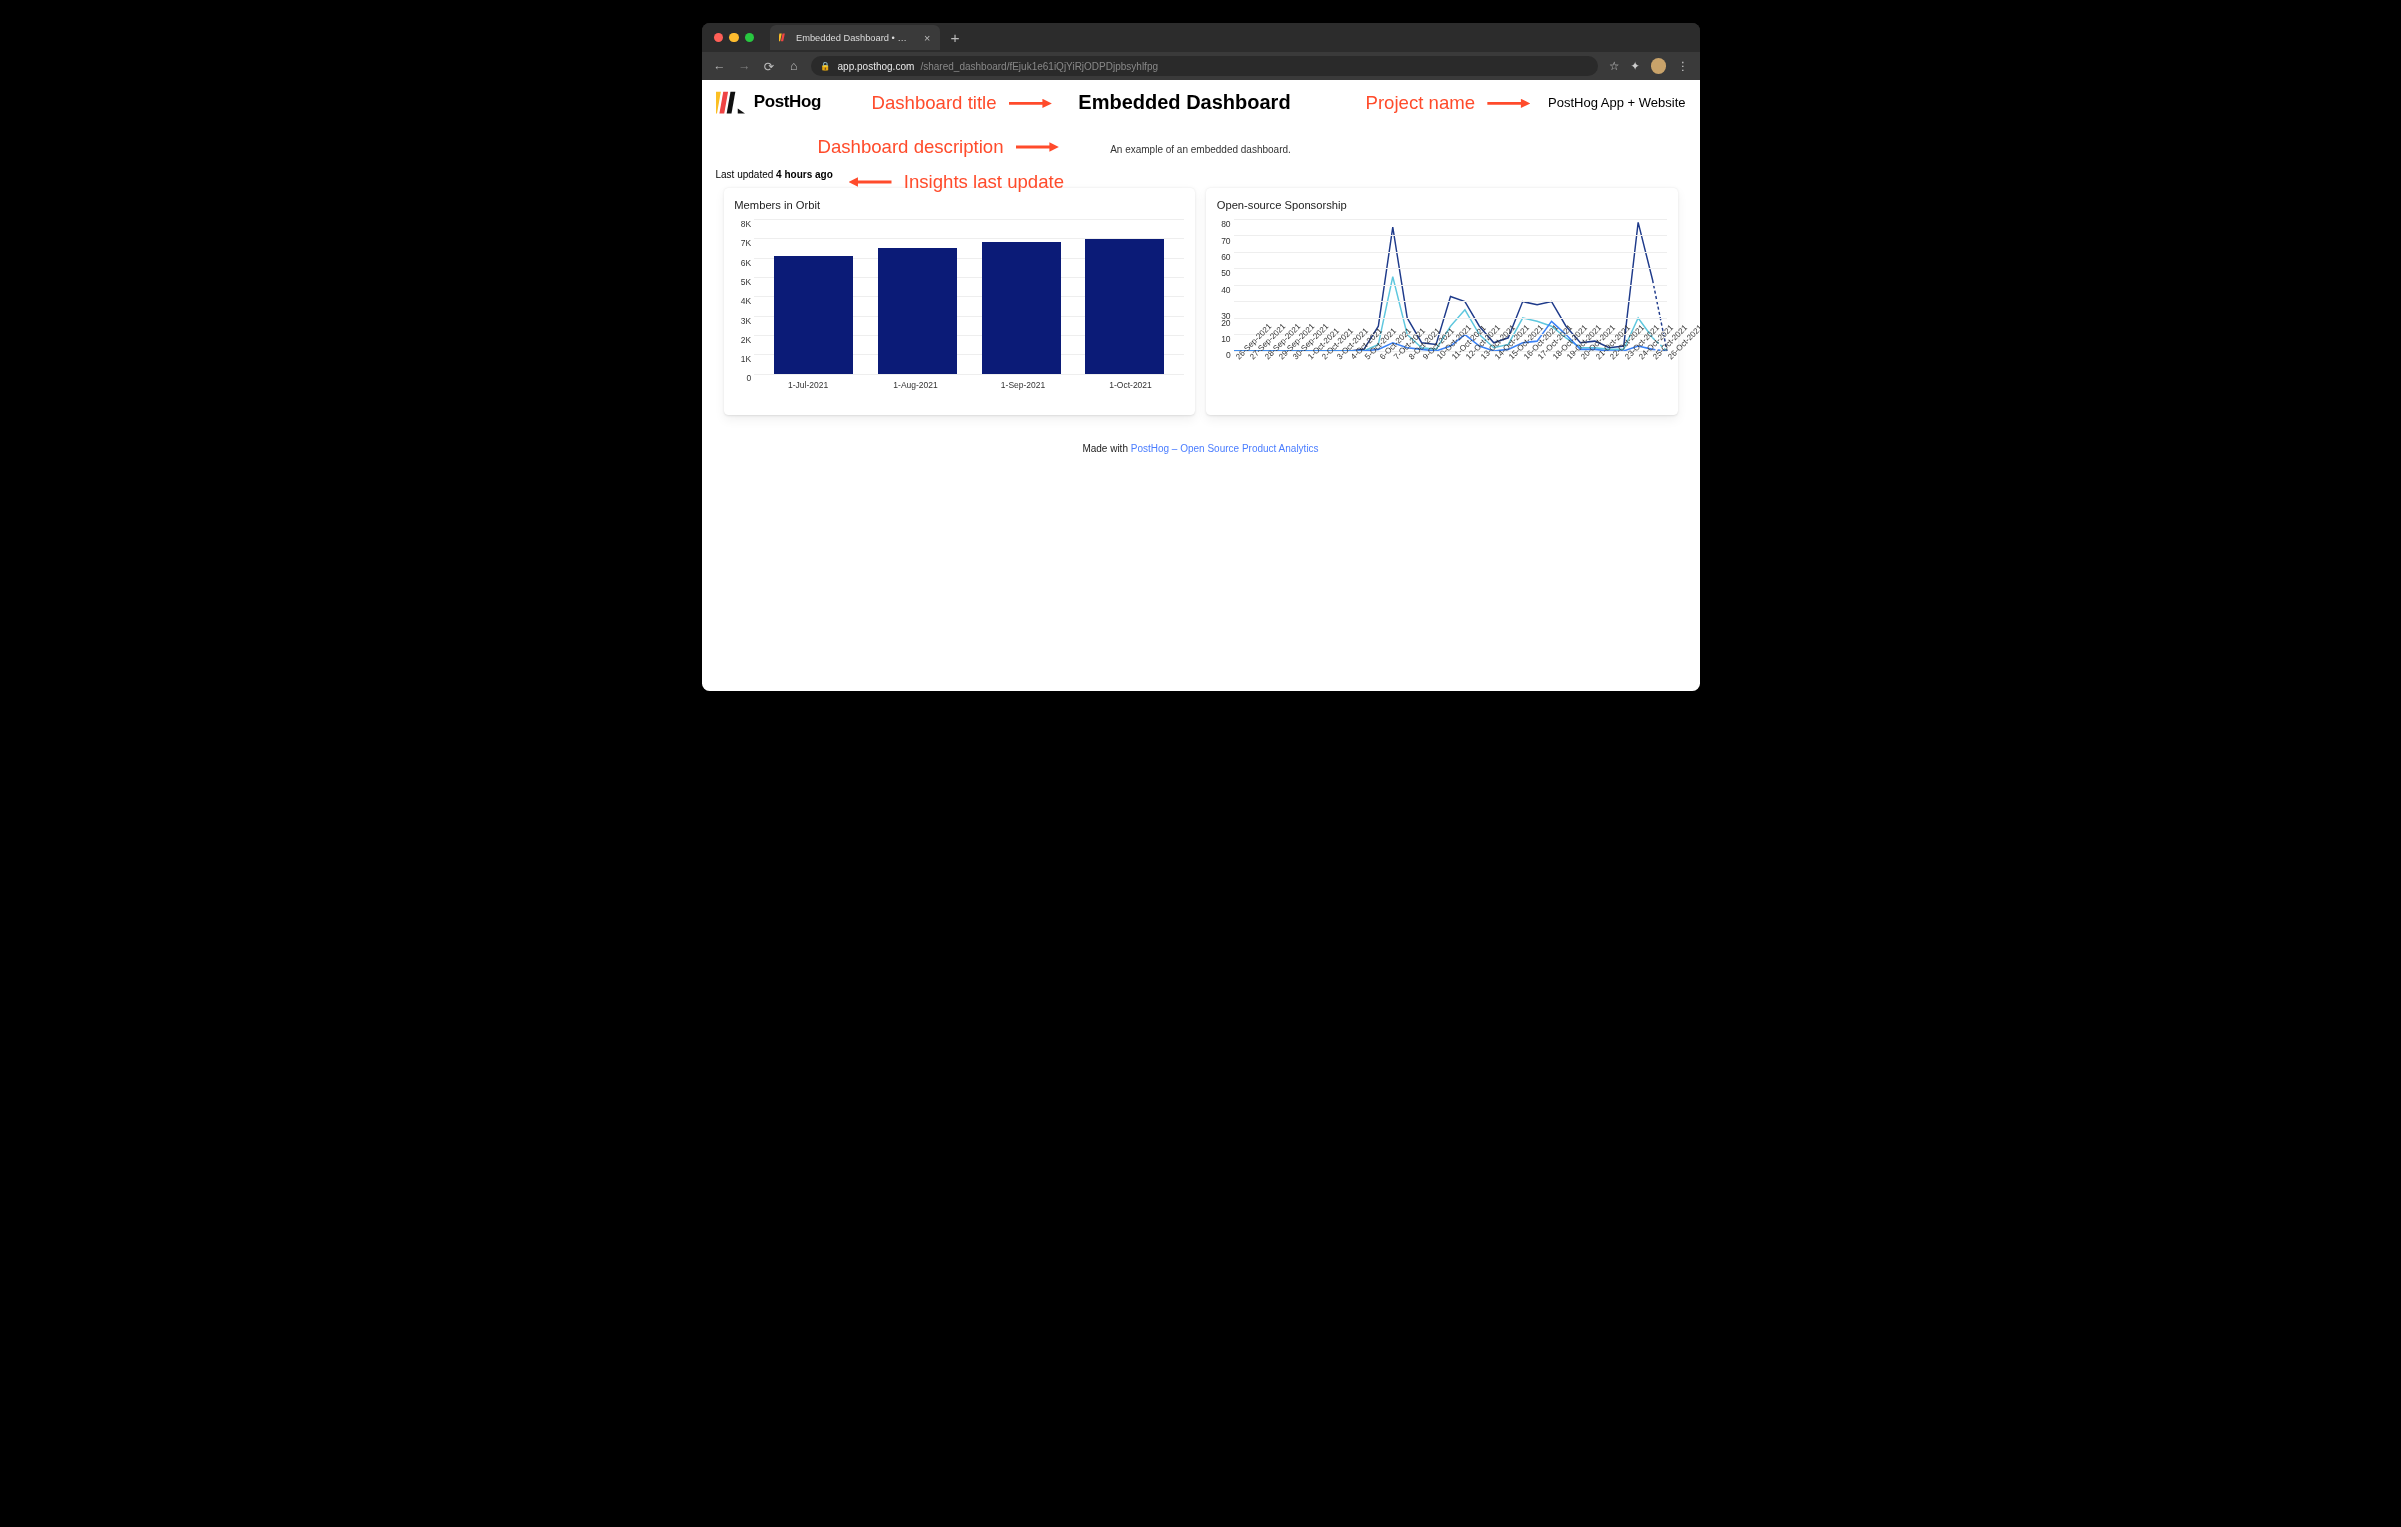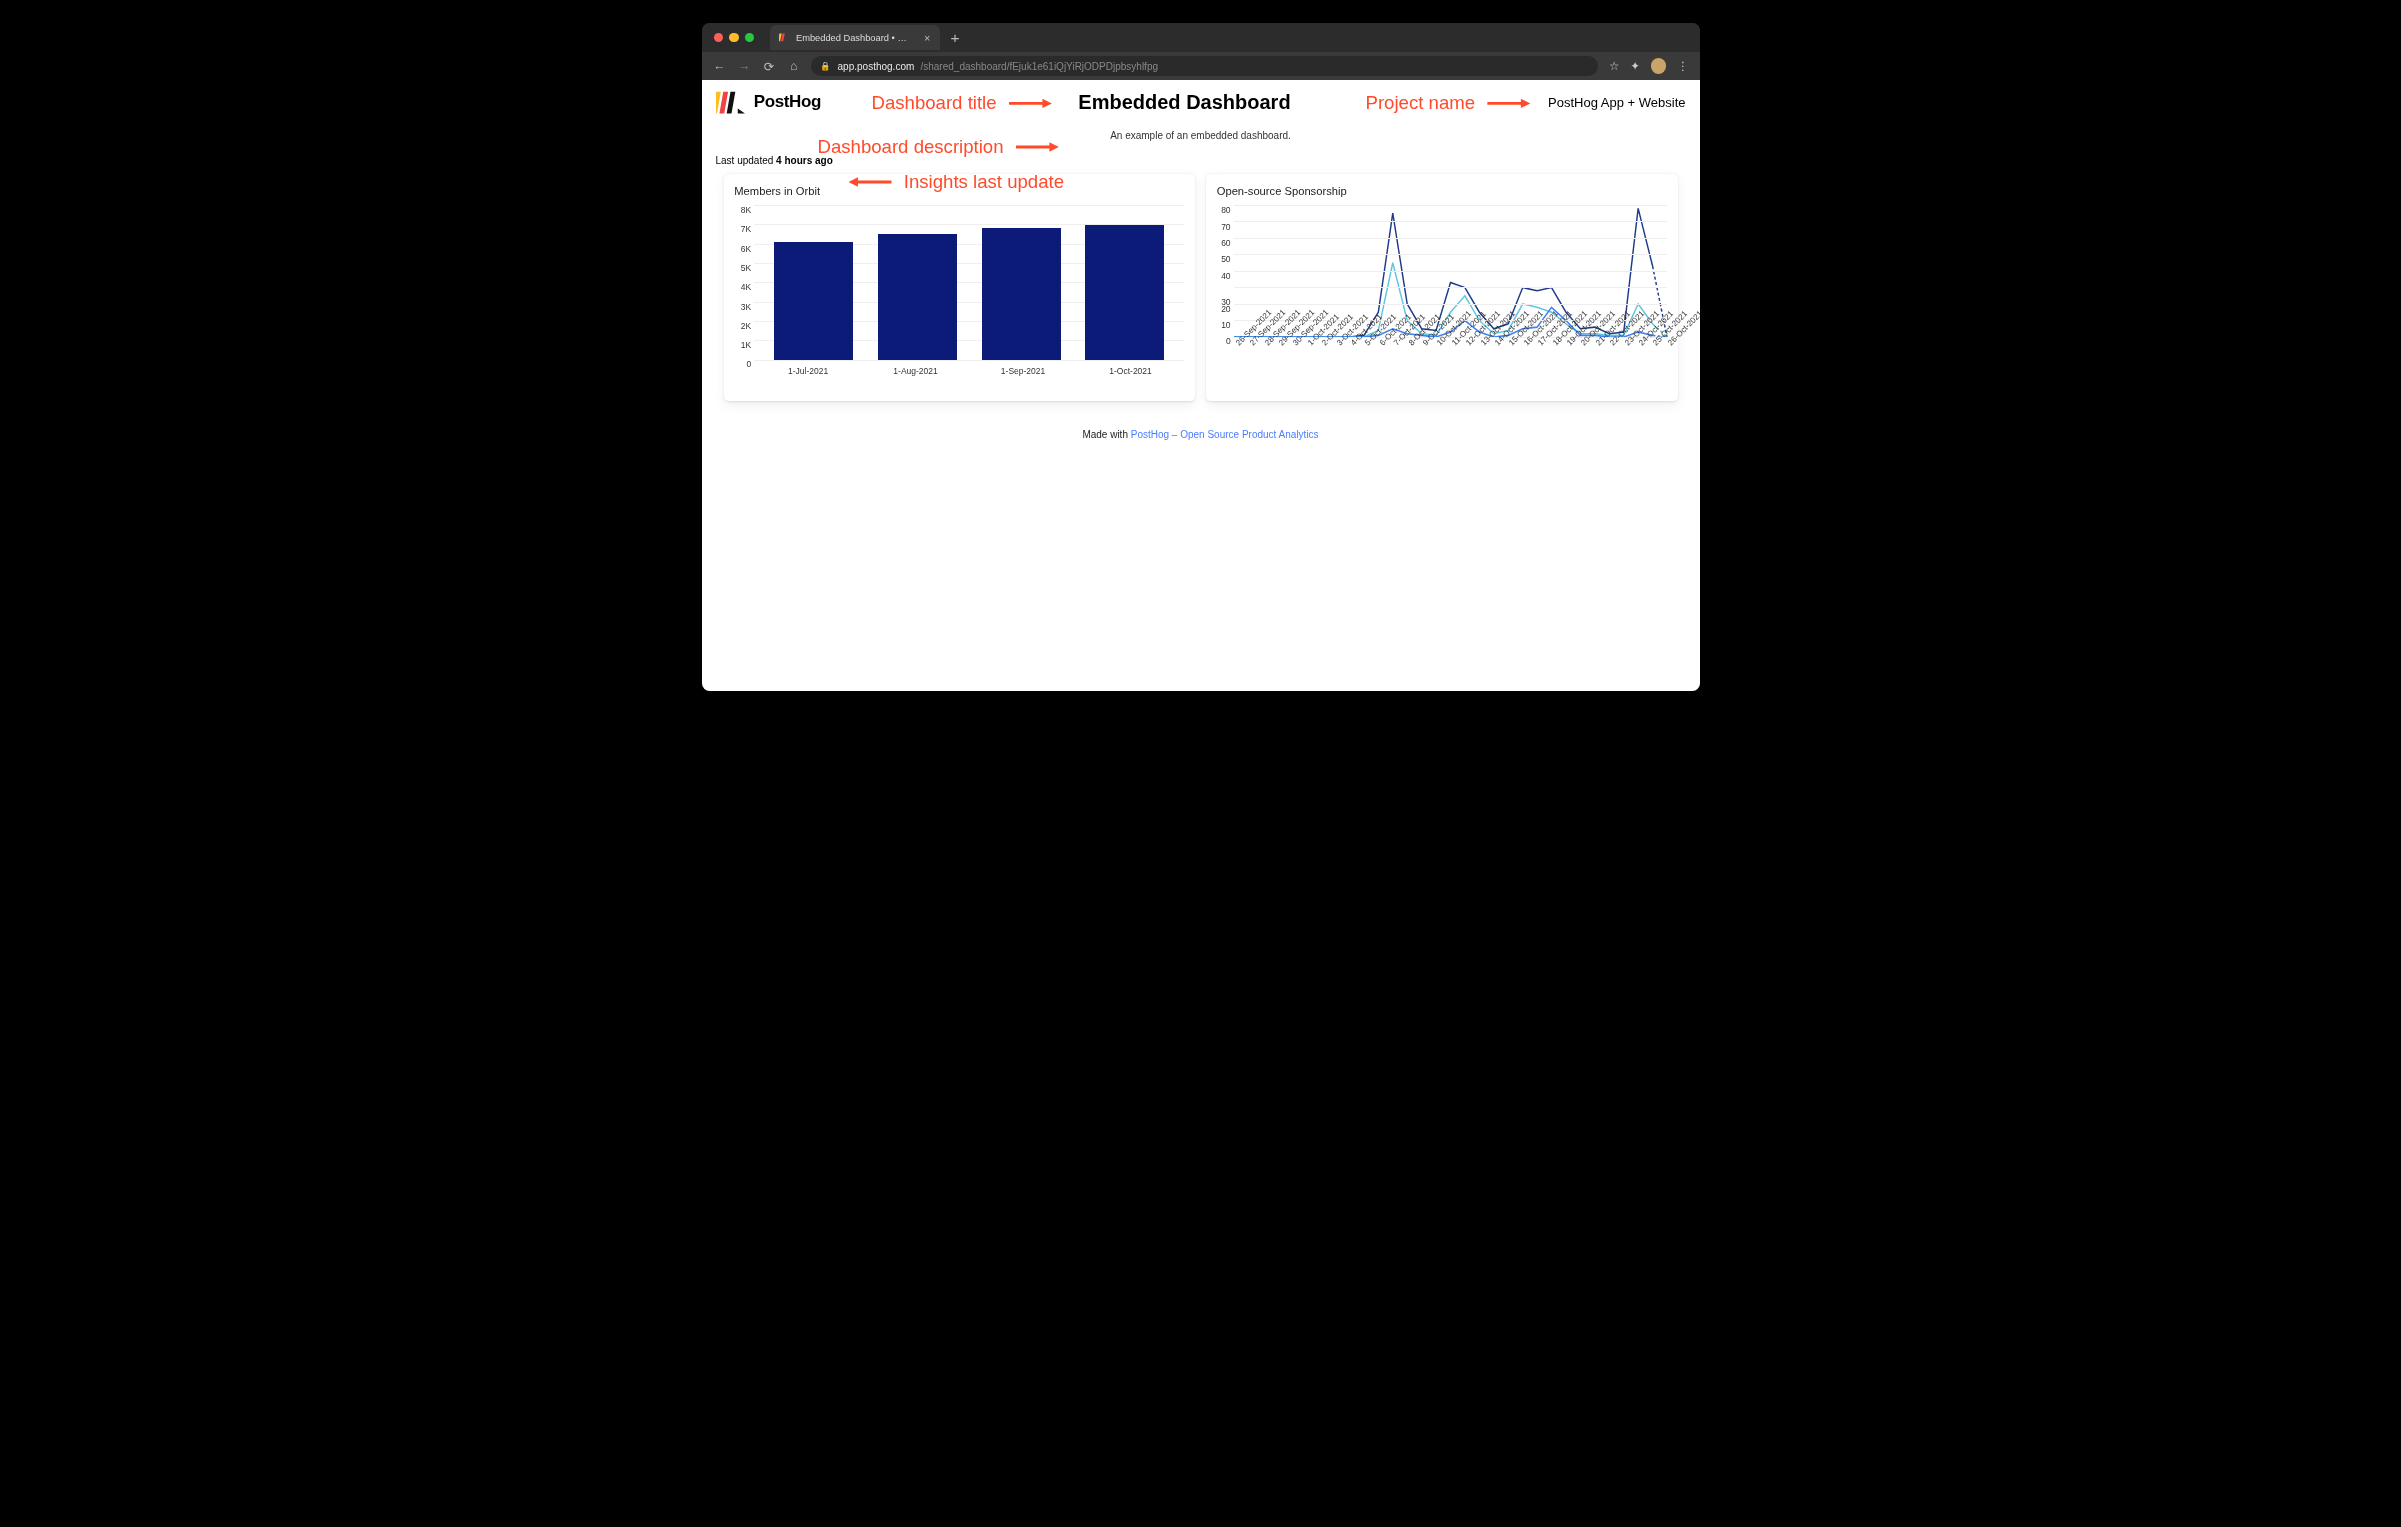--- a/index.html
+++ b/index.html
@@ -82,21 +82,21 @@
     display: flex;
     align-items: center;
     justify-content: space-between;
     padding: 10.8px 14px 4.6px;
   }
   .logo-block { display: flex; align-items: center; gap: 9.3px; justify-content: space-between; }
   .logo-svg { width: 29px; height: 23px; }
   .logo-text { font-weight: 800; font-size: 17px; letter-spacing: -0.4px; }
   .dash-title { font-weight: 700; font-size: 20px; }
   .project-name { font-size: 13px; }
-  .desc-row { text-align: center; font-size: 10px; color: #333; margin-top: 12px; }
+  .desc-row { text-align: center; font-size: 10px; color: #333; margin-top: 26px; }
   .updated-row { font-size: 10px; padding: 14px 14px 7.7px; }
   .updated-row b { font-weight: 700; margin-top: 28px; }
   .cards {
     display: flex;
     gap: 10.8px;
     padding: 0 22px;
   }
   .card {
     flex: 1;
     background: #fff;

